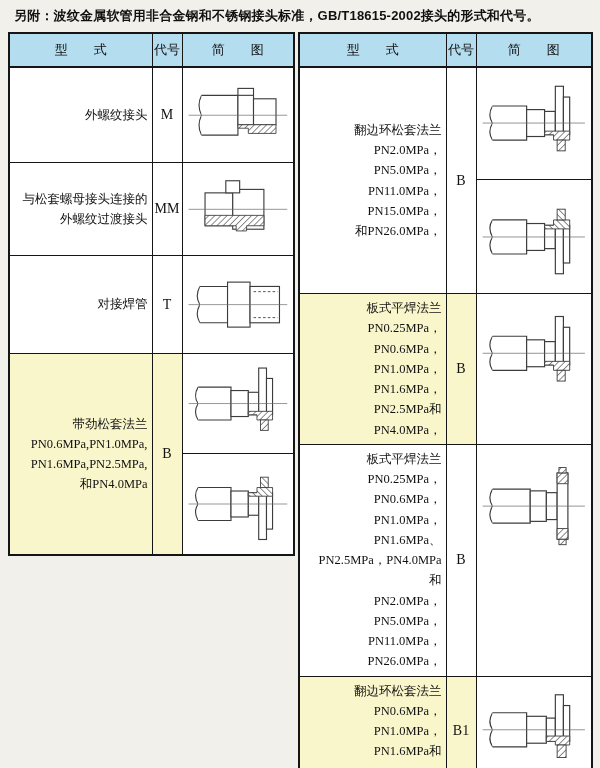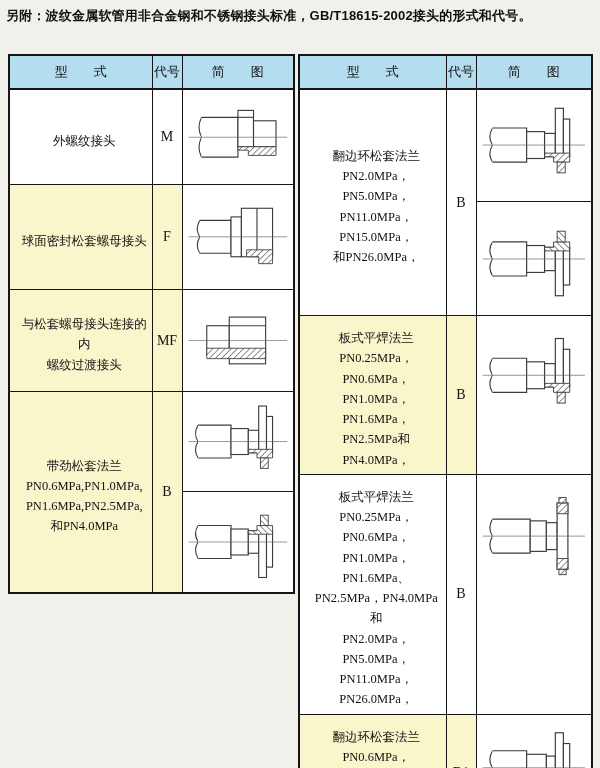--- a/index.html
+++ b/index.html
@@ -3,35 +3,35 @@
 <meta charset="utf-8">
 <style>
   html,body{margin:0;padding:0;}
   body{
     width:600px;height:768px;
     background:var(--page-bg,#f2f0ea);
     font-family:"Liberation Serif","DejaVu Serif",serif;
     color:#111;overflow:hidden;
   }
   .title{
-    padding:7px 4px 0 6px;
+    padding:7px 4px 0 14px;
     font-family:"Liberation Sans","DejaVu Sans",sans-serif;
     font-weight:bold;font-size:13px;letter-spacing:0.2px;color:#101010;
   }
   .tables{display:flex;gap:3px;margin:7px 0 0 8px;align-items:flex-start;}
-  table{border-collapse:collapse;table-layout:fixed;background:#fff;border:2px solid #151515;margin-top:22px;}
+  table{border-collapse:collapse;table-layout:fixed;background:#fff;border:2px solid #151515;}
   td,th{border:1px solid #151515;overflow:hidden;}
   th{
     background:var(--header-bg,#b5ddf0);
     font-weight:normal;font-size:13px;height:30px;text-align:center;
     border-bottom:2px solid #151515;
   }
   .type-cell{
-    padding:12px 4px 4px 11px;font-size:12.5px;line-height:1.62;
-    white-space:pre-line;vertical-align:middle;text-align:center;
+    padding:4px 4px 4px 11px;font-size:12.5px;line-height:1.62;
+    white-space:pre-line;vertical-align:middle;text-align:right;
   }
   .code-cell{text-align:center;vertical-align:middle;font-size:14px;padding:0;}
   tr.hl .type-cell, tr.hl .code-cell{background:var(--hl-bg,#f9f6cc);}
   .diag-cell{padding:0;background:#fff;vertical-align:top;}
   .diag{display:flex;align-items:center;justify-content:center;box-sizing:border-box;}
   .diag svg{width:94%;height:92%;}
   .diag.sep{border-bottom:1px solid #151515;}
   
   .o{fill:#ffffff;stroke:#3c3c3c;stroke-width:1.3;}
   .w{fill:none;stroke:#3c3c3c;stroke-width:1.3;}
@@ -77,48 +77,48 @@
     <path class="o" d="M18,22 H60 V68 H18"></path>
     <rect class="o" x="60" y="14" width="18" height="42"></rect>
     <line class="w" x1="60" y1="22" x2="78" y2="22"></line>
     <rect class="o" x="78" y="26" width="26" height="30"></rect>
     <path class="ht" d="M60,56 H104 V66 H72 V60 H60 Z"></path>
                 <line class="cl" x1="3" y1="45" x2="117" y2="45"></line>
               </svg>
             </div>
       </td>
     </tr>
-    <tr style="height:104px" class="hl">
-      <td class="type-cell">球面密封松套螺母接头</td>
-      <td class="code-cell">F</td>
-      <td class="diag-cell">
-        <div class="diag" style="height:104px">
-              <svg viewBox="0 0 120 90" preserveAspectRatio="xMidYMid meet">
-    <path class="w" d="M16,26 q-6,10 0,19 q-6,10 0,19"></path>
-    <path class="o" d="M16,26 H52 V64 H16"></path>
-    <rect class="o" x="52" y="22" width="12" height="46"></rect>
-    <rect class="o" x="64" y="12" width="36" height="56"></rect>
-    <line class="w" x1="82" y1="12" x2="82" y2="68"></line>
-    <path class="ht" d="M70,60 H100 V76 H84 V68 H70 Z"></path>
-                <line class="cl" x1="3" y1="45" x2="117" y2="45"></line>
-              </svg>
-            </div>
-      </td>
-    </tr>
-    <tr style="height:101px" class="hl">
-      <td class="type-cell">与松套螺母接头连接的内
-螺纹过渡接头</td>
-      <td class="code-cell">MF</td>
-      <td class="diag-cell">
-        <div class="diag" style="height:101px">
-              <svg viewBox="0 0 120 90" preserveAspectRatio="xMidYMid meet">
-    <rect class="o" x="24" y="28" width="26" height="34"></rect>
-    <rect class="o" x="50" y="18" width="42" height="54"></rect>
-    <line class="w" x1="50" y1="28" x2="92" y2="28"></line>
-    <path class="ht" d="M24,54 H92 V66 H24 Z"></path>
+    <tr style="height:92px">
+      <td class="type-cell">与松套螺母接头连接的
+外螺纹过渡接头</td>
+      <td class="code-cell">MM</td>
+      <td class="diag-cell">
+        <div class="diag" style="height:92px">
+              <svg viewBox="0 0 120 90" preserveAspectRatio="xMidYMid meet">
+    <rect class="o" x="22" y="26" width="32" height="38"></rect>
+    <rect class="o" x="54" y="22" width="36" height="46"></rect>
+    <rect class="o" x="46" y="12" width="16" height="14"></rect>
+    <path class="ht" d="M22,52 H90 V64 H70 V70 H58 V64 H22 Z"></path>
+                <line class="cl" x1="3" y1="45" x2="117" y2="45"></line>
+              </svg>
+            </div>
+      </td>
+    </tr>
+    <tr style="height:97px">
+      <td class="type-cell">对接焊管</td>
+      <td class="code-cell">T</td>
+      <td class="diag-cell">
+        <div class="diag" style="height:97px">
+              <svg viewBox="0 0 120 90" preserveAspectRatio="xMidYMid meet">
+    <path class="w" d="M16,24 q-6,11 0,21 q-6,11 0,21"></path>
+    <path class="o" d="M16,24 H48 V66 H16"></path>
+    <rect class="o" x="48" y="19" width="26" height="52"></rect>
+    <rect class="o" x="74" y="24" width="34" height="42"></rect>
+    <line class="dash" x1="78" y1="30" x2="106" y2="30"></line>
+    <line class="dash" x1="78" y1="60" x2="106" y2="60"></line>
                 <line class="cl" x1="3" y1="45" x2="117" y2="45"></line>
               </svg>
             </div>
       </td>
     </tr>
     <tr style="height:201px" class="hl">
       <td class="type-cell">带劲松套法兰
 PN0.6MPa,PN1.0MPa,
 PN1.6MPa,PN2.5MPa,
 和PN4.0MPa</td>

